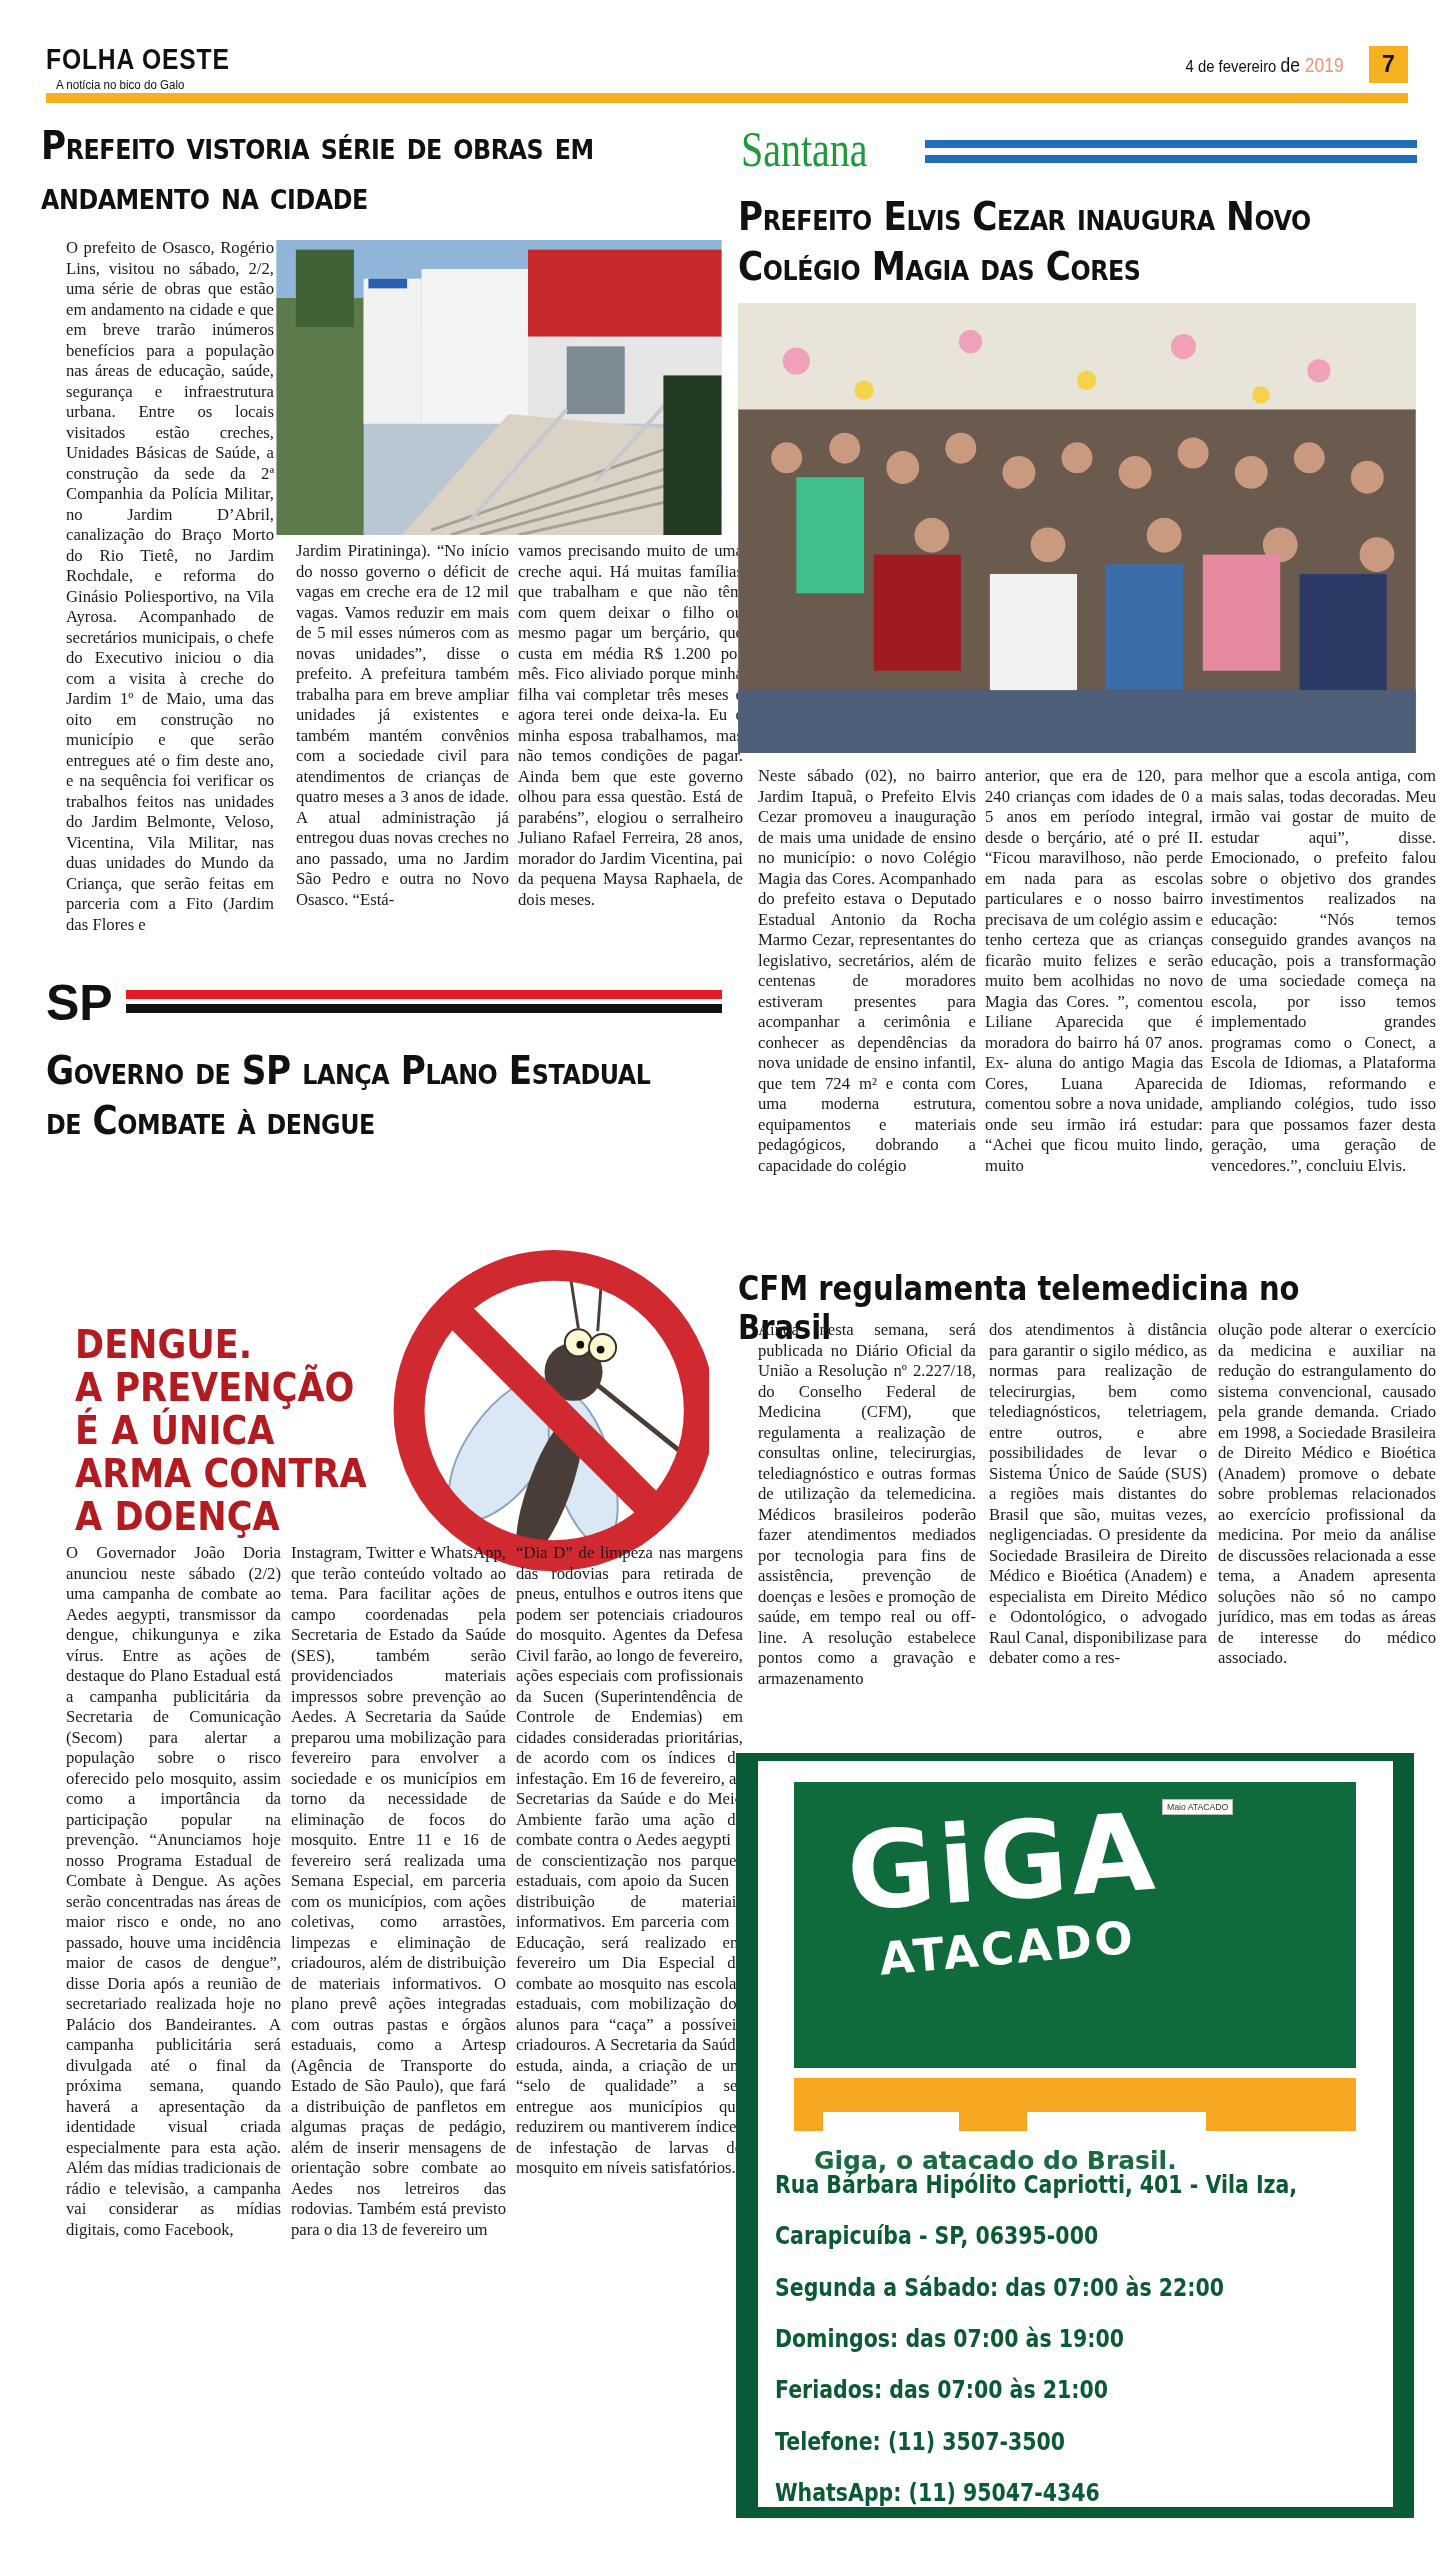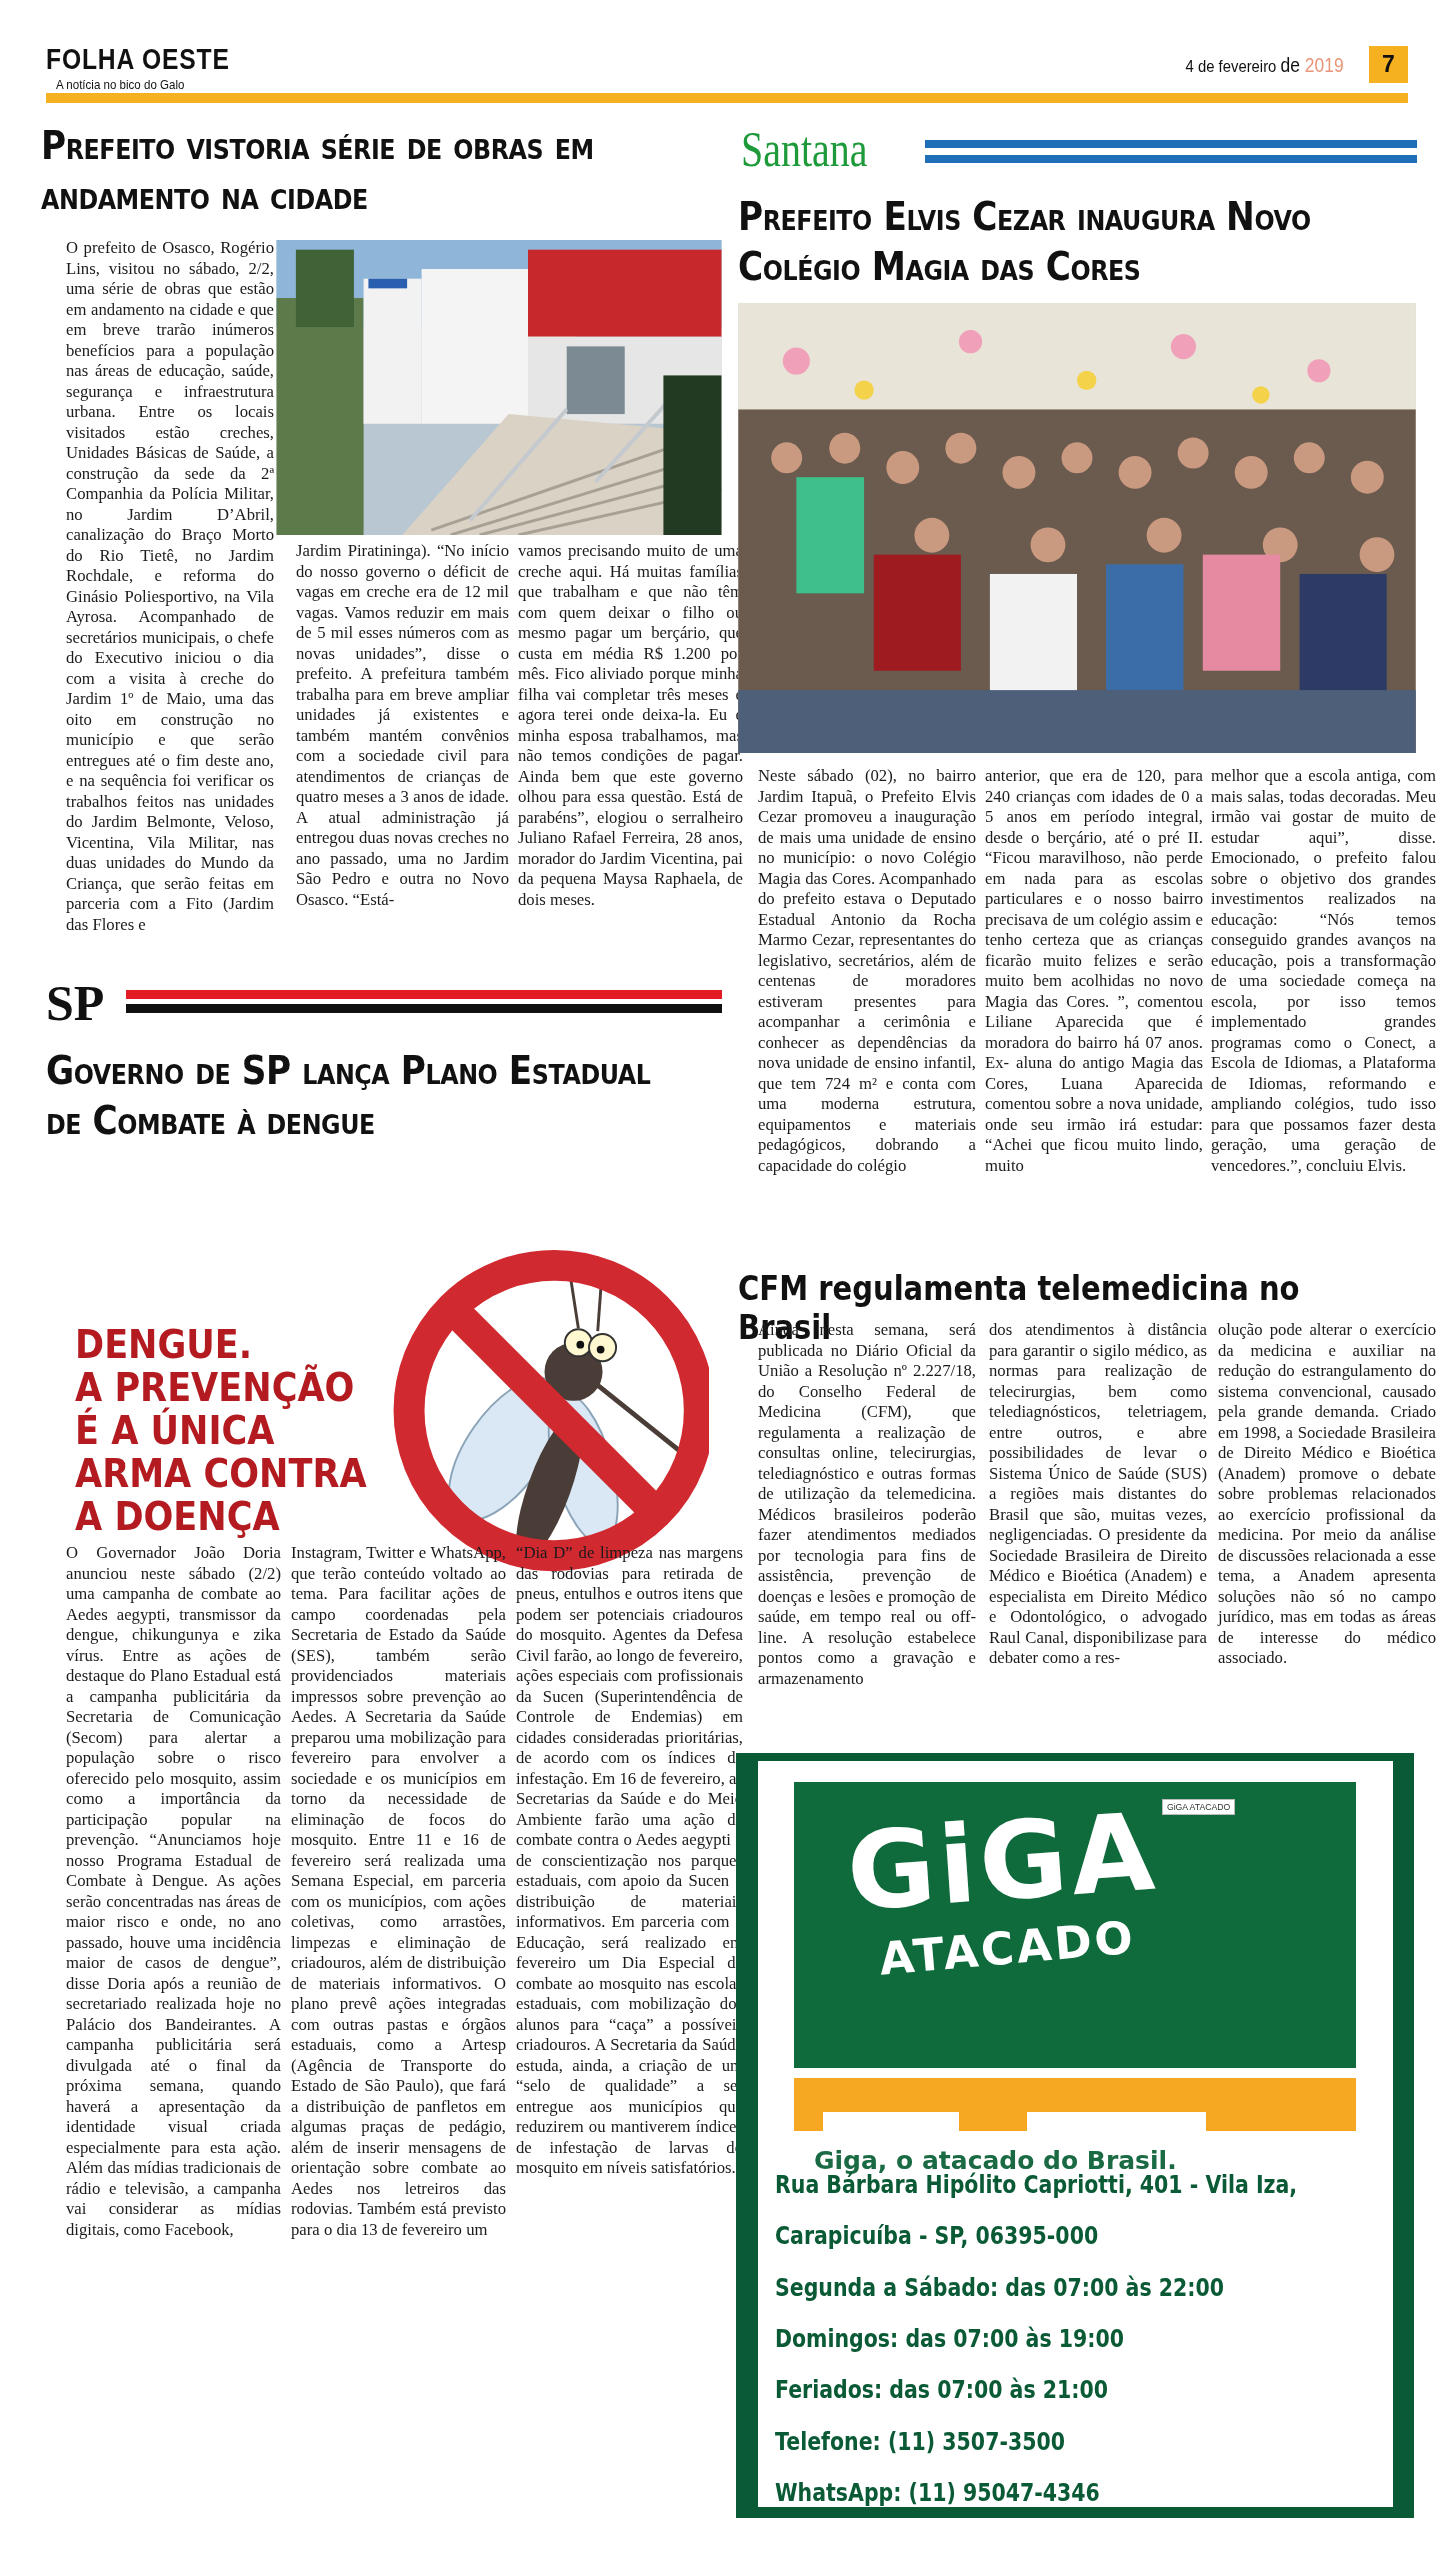--- a/index.html
+++ b/index.html
@@ -15,21 +15,21 @@
 
   .headline { font-family: "DejaVu Sans", sans-serif; font-weight: bold; color: #111; font-variant: small-caps; letter-spacing: -0.5px; transform: scaleX(0.88); transform-origin: left; line-height: 1.28; }
   .h1 { left: 41px; top: 121px; width: 794px; font-size: 39px; }
   .section-santana { left: 741px; top: 120px; font-family: "Liberation Serif", serif; font-size: 50px; color: #1e9a3a; transform: scaleX(0.8); transform-origin: left; }
   .santana-bar { left: 925px; width: 492px; height: 7.7px; background: #1f6fb8; }
   .h-santana { left: 738px; top: 192px; width: 736px; font-size: 39px; }
 
   .photo { overflow: hidden; }
   .col { font-size: 16.7px; line-height: 20.5px; text-align: justify; hyphens: manual; margin-left: 20px; }
 
-  .sp-label { left: 46px; top: 974px; font-family: Liberation Serif, serif; font-weight: bold; font-size: 50px; color: #111; }
+  .sp-label { left: 46px; top: 974px; font-family: Liberation Sans, sans-serif; font-weight: bold; font-size: 50px; color: #111; }
   .sp-bar-red { left: 126px; top: 990px; width: 596px; height: 8.7px; background: #e31c23; }
   .sp-bar-black { left: 126px; top: 1004px; width: 596px; height: 8.7px; background: #111; }
   .h-sp { left: 46px; top: 1046px; width: 697px; font-size: 39px; }
 
   .cfm-title { left: 738px; top: 1269px; font-family: "DejaVu Sans", sans-serif; font-weight: bold; font-size: 33px; color: #111; transform: scaleX(0.88); transform-origin: left; }
 
   .dengue-text { font-family: "DejaVu Sans", sans-serif; font-weight: bold; color: #b31b20; font-size: 39px; line-height: 43px; transform: scaleX(0.9); transform-origin: left; }
 
   .ad-frame { left: 736px; top: 1753px; width: 678px; height: 765px; background: #0b5a36; }
   .ad-inner { left: 758px; top: 1761px; width: 635px; height: 746px; background: #fff; }
@@ -171,21 +171,21 @@
   </svg>
 </div>
 
 <div class="abs col" style="left:46px; top:1543px; width:215px;">O Governador João Doria anunciou neste sábado (2/2) uma campanha de combate ao Aedes aegypti, transmissor da dengue, chikungunya e zika vírus. Entre as ações de destaque do Plano Estadual está a campanha publicitária da Secretaria de Comunicação (Secom) para alertar a população sobre o risco oferecido pelo mosquito, assim como a importância da participação popular na prevenção. “Anunciamos hoje nosso Programa Estadual de Combate à Dengue. As ações serão concentradas nas áreas de maior risco e onde, no ano passado, houve uma incidência maior de casos de dengue”, disse Doria após a reunião de secretariado realizada hoje no Palácio dos Bandeirantes. A campanha publicitária será divulgada até o final da próxima semana, quando haverá a apresentação da identidade visual criada especialmente para esta ação. Além das mídias tradicionais de rádio e televisão, a campanha vai considerar as mídias digitais, como Facebook,</div>
 <div class="abs col" style="left:271px; top:1543px; width:215px;">Instagram, Twitter e WhatsApp, que terão conteúdo voltado ao tema. Para facilitar ações de campo coordenadas pela Secretaria de Estado da Saúde (SES), também serão providenciados materiais impressos sobre prevenção ao Aedes. A Secretaria da Saúde preparou uma mobilização para fevereiro para envolver a sociedade e os municípios em torno da necessidade de eliminação de focos do mosquito. Entre 11 e 16 de fevereiro será realizada uma Semana Especial, em parceria com os municípios, com ações coletivas, como arrastões, limpezas e eliminação de criadouros, além de distribuição de materiais informativos. O plano prevê ações integradas com outras pastas e órgãos estaduais, como a Artesp (Agência de Transporte do Estado de São Paulo), que fará a distribuição de panfletos em algumas praças de pedágio, além de inserir mensagens de orientação sobre combate ao Aedes nos letreiros das rodovias. Também está previsto para o dia 13 de fevereiro um</div>
 <div class="abs col" style="left:496px; top:1543px; width:227px;">“Dia D” de limpeza nas margens das rodovias para retirada de pneus, entulhos e outros itens que podem ser potenciais criadouros do mosquito. Agentes da Defesa Civil farão, ao longo de fevereiro, ações especiais com profissionais da Sucen (Superintendência de Controle de Endemias) em cidades consideradas prioritárias, de acordo com os índices de infestação. Em 16 de fevereiro, as Secretarias da Saúde e do Meio Ambiente farão uma ação de combate contra o Aedes aegypti e de conscientização nos parques estaduais, com apoio da Sucen e distribuição de materiais informativos. Em parceria com a Educação, será realizado em fevereiro um Dia Especial de combate ao mosquito nas escolas estaduais, com mobilização dos alunos para “caça” a possíveis criadouros. A Secretaria da Saúde estuda, ainda, a criação de um “selo de qualidade” a ser entregue aos municípios que reduzirem ou mantiverem índices de infestação de larvas do mosquito em níveis satisfatórios.</div>
 
 <div class="abs ad-frame"></div>
 <div class="abs ad-inner"></div>
 <div class="abs ad-green"></div>
-<div class="abs ad-mini">GiGA ATACADO</div>
+<div class="abs ad-mini">Maio ATACADO</div>
 <div class="abs giga">GiGA</div>
 <div class="abs atacado">ATACADO</div>
 <div class="abs ad-orange"></div>
 <div class="abs ad-notch" style="left:823px; width:136px;"></div>
 <div class="abs ad-notch" style="left:1027px; width:179px;"></div>
 <div class="abs slogan">Giga, o atacado do Brasil.</div>
 <div class="abs ad-info" style="top:2170px;">Rua Bárbara Hipólito Capriotti, 401 - Vila Iza,</div>
 <div class="abs ad-info" style="top:2221px;">Carapicuíba - SP, 06395-000</div>
 <div class="abs ad-info" style="top:2273px;">Segunda a Sábado: das 07:00 às 22:00</div>
 <div class="abs ad-info" style="top:2324px;">Domingos: das 07:00 às 19:00</div>

